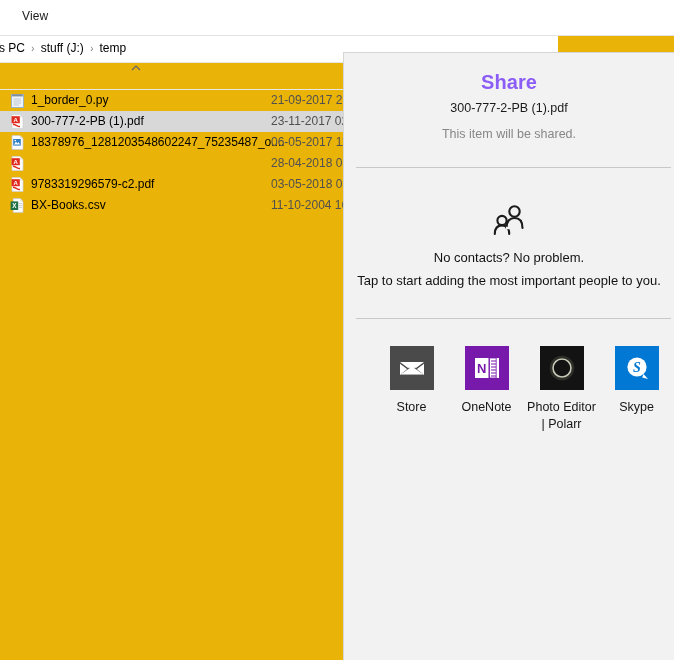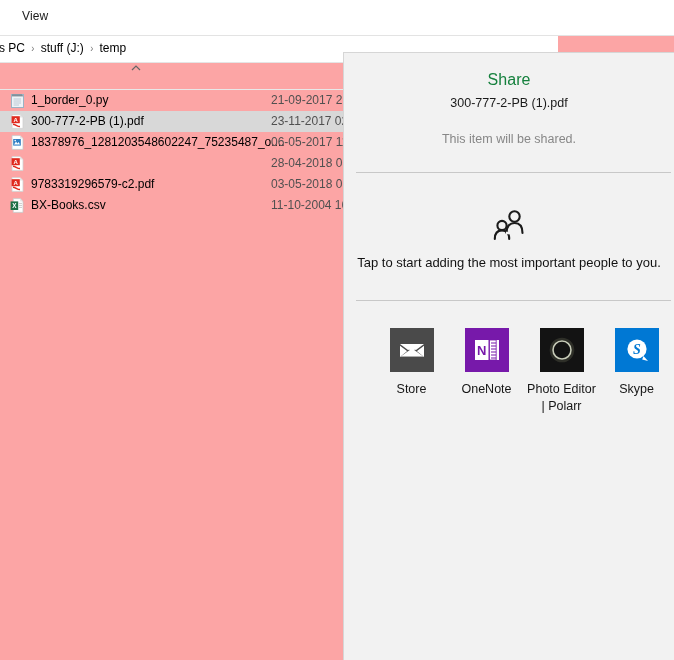--- a/index.html
+++ b/index.html
@@ -13,21 +13,21 @@
     position: relative;
     overflow: hidden;
     font-family: "Liberation Sans", sans-serif;
     -webkit-font-smoothing: antialiased;
   }
 
   
   #explorer {
     position: absolute;
     inset: 0;
-    background: #fca5a5;
+    background: #eab308;
   }
 
   
   .ribbon-tabs {
     position: absolute;
     left: 0; top: 0;
     width: 674px; height: 36px;
     background: #ffffff;
   }
   .ribbon-tab {
@@ -160,32 +160,32 @@
     border-top: 1px solid #d6d6d6;
     box-sizing: border-box;
     overflow: hidden;
   }
 
   .share-header {
     padding-top: 18px;
     text-align: center;
   }
   .share-title {
-    font-size: 16px;
-    font-weight: normal;
-    color: #15803d;
+    font-size: 20px;
+    font-weight: bold;
+    color: #8b5cf6;
     letter-spacing: .1px;
   }
   .share-filename {
     margin-top: 7px;
     font-size: 12.5px;
     color: #1a1a1a;
   }
   .share-subtext {
-    margin-top: 22px;
+    margin-top: 12px;
     font-size: 12.5px;
     color: #878787;
   }
 
   .panel-divider {
     height: 1px;
     background: #c8c8c8;
     margin: 0 3px 0 12px;
   }
   .divider-1 { margin-top: 26px; }
@@ -372,20 +372,21 @@
   <div class="contacts-block">
     <div class="contacts-icon">
       <svg width="44" height="32" viewBox="0 0 44 32">
         <circle cx="27.5" cy="7.5" r="5.2" fill="none" stroke="#1b1b1b" stroke-width="2.1"></circle>
         <path d="M19.5 24 C19.5 16.8 23.2 14 27.5 14 C31.8 14 35.5 16.8 35.5 24" fill="none" stroke="#1b1b1b" stroke-width="2.1" stroke-linecap="round"></path>
         <circle cx="15" cy="16.5" r="4.6" fill="none" stroke="#1b1b1b" stroke-width="2.1"></circle>
         <path d="M7.8 30 C7.8 23.8 11 21.4 15 21.4 C19 21.4 22.2 23.8 22.2 30" fill="none" stroke="#1b1b1b" stroke-width="2.1" stroke-linecap="round"></path>
         <path d="M19 24 L23.5 24" stroke="#f2f2f2" stroke-width="2.6"></path>
       </svg>
     </div>
+    <div class="contacts-line1">No contacts? No problem.</div>
     <div class="contacts-line2">Tap to start adding the most important people to you.</div>
   </div>
 
   <div class="panel-divider divider-2"></div>
 
   <div class="apps-row">
 
     <div class="app-item">
       <svg class="app-tile" viewBox="0 0 44 44">
         <rect width="44" height="44" fill="#4a4a4a"></rect>

